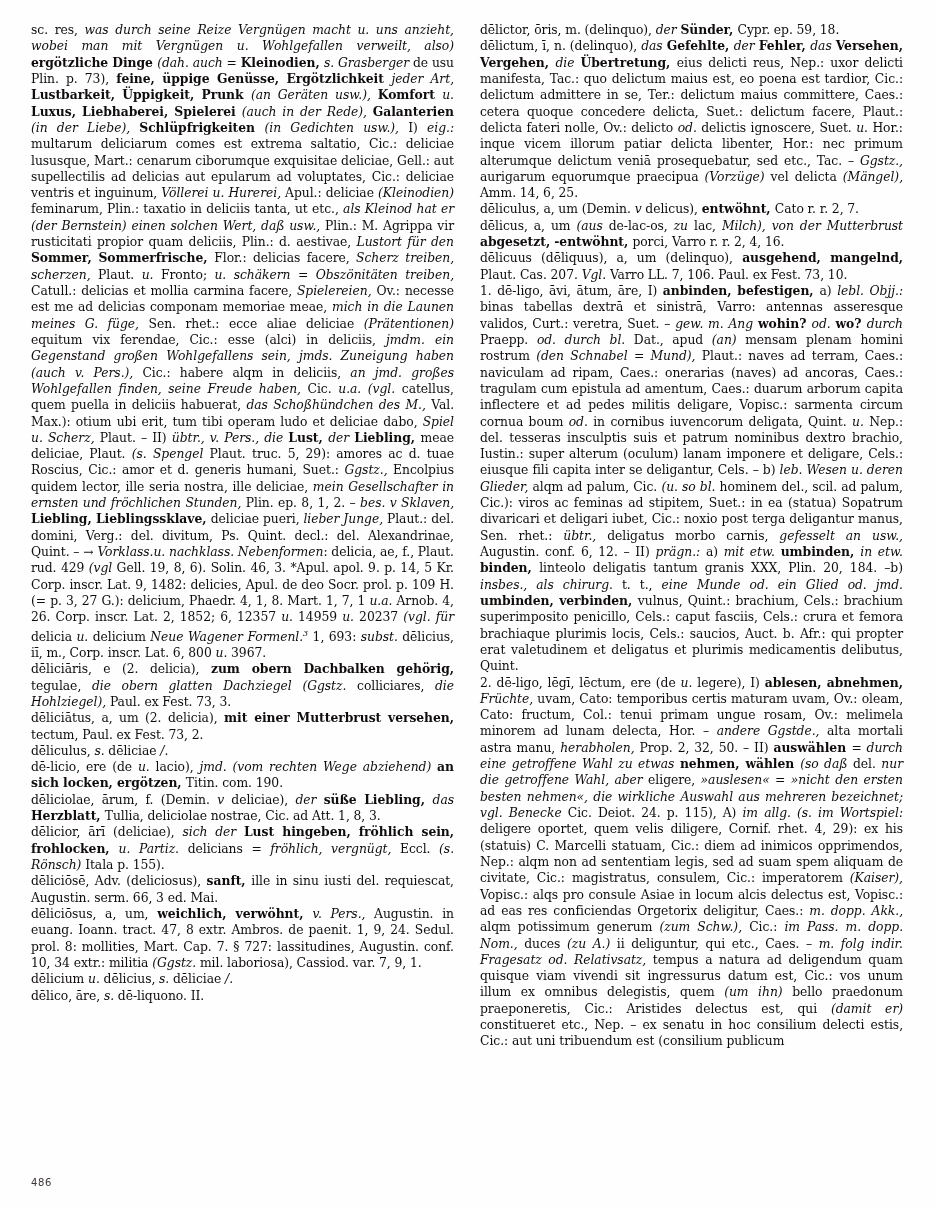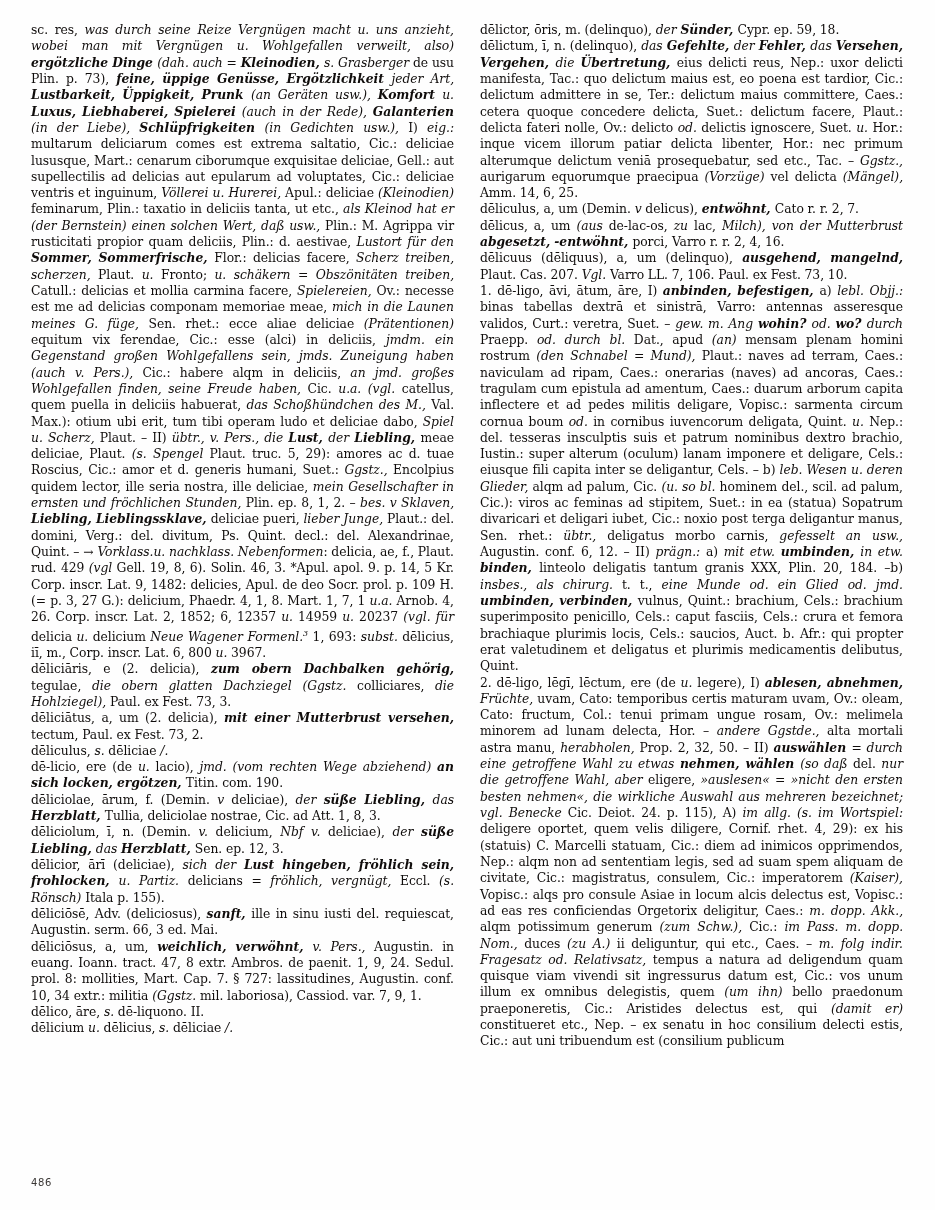--- a/index.html
+++ b/index.html
@@ -47,21 +47,20 @@
   
   .entry + .entry {
     margin-top: 0;
   }
   .hw {
     font-weight: normal;
     font-style: normal;
   }
   .de {
     font-weight: bold;
-    font-style: italic;
   }
   .it {
     font-style: italic;
     font-weight: normal;
   }
   .rm {
     font-style: normal;
     font-weight: normal;
   }
   .folio {
@@ -86,26 +85,25 @@
 
   <div id="columns">
 
     <div class="col" id="left-col">
         <p class="entry"><span class="rm">sc. res, </span><span class="it">was durch seine Reize Vergnügen macht u. uns anzieht, wobei man mit Vergnügen u. Wohlgefallen verweilt, also) </span><span class="de">ergötzliche Dinge </span><span class="it">(dah. auch = </span><span class="de">Kleinodien, </span><span class="it">s. Grasberger </span><span class="rm">de usu Plin. p. 73), </span><span class="de">feine, üppige Genüsse, Ergötzlichkeit </span><span class="it">jeder Art, </span><span class="de">Lustbarkeit, Üppigkeit, Prunk </span><span class="it">(an Geräten usw.), </span><span class="de">Komfort </span><span class="it">u. </span><span class="de">Luxus, Liebhaberei, Spielerei </span><span class="it">(auch in der Rede), </span><span class="de">Galanterien </span><span class="it">(in der Liebe), </span><span class="de">Schlüpfrigkeiten </span><span class="it">(in Gedichten usw.), </span><span class="rm">I) </span><span class="it">eig.: </span><span class="rm">multarum deliciarum comes est extrema saltatio, Cic.: deliciae lususque, Mart.: cenarum ciborumque exquisitae deliciae, Gell.: aut supellectilis ad delicias aut epularum ad voluptates, Cic.: deliciae ventris et inguinum, </span><span class="it">Völlerei u. Hurerei, </span><span class="rm">Apul.: deliciae </span><span class="it">(Kleinodien) </span><span class="rm">feminarum, Plin.: taxatio in deliciis tanta, ut etc., </span><span class="it">als Kleinod hat er (der Bernstein) einen solchen Wert, daß usw., </span><span class="rm">Plin.: M. Agrippa vir rusticitati propior quam deliciis, Plin.: d. aestivae, </span><span class="it">Lustort für den </span><span class="de">Sommer, Sommerfrische, </span><span class="rm">Flor.: delicias facere, </span><span class="it">Scherz treiben, scherzen, </span><span class="rm">Plaut. </span><span class="it">u. </span><span class="rm">Fronto; </span><span class="it">u. schäkern = Obszönitäten treiben, </span><span class="rm">Catull.: delicias et mollia carmina facere, </span><span class="it">Spielereien, </span><span class="rm">Ov.: necesse est me ad delicias componam memoriae meae, </span><span class="it">mich in die Launen meines G. füge, </span><span class="rm">Sen. rhet.: ecce aliae deliciae </span><span class="it">(Prätentionen) </span><span class="rm">equitum vix ferendae, Cic.: esse (alci) in deliciis, </span><span class="it">jmdm. ein Gegenstand großen Wohlgefallens sein, jmds. Zuneigung haben (auch v. Pers.), </span><span class="rm">Cic.: habere alqm in deliciis, </span><span class="it">an jmd. großes Wohlgefallen finden, seine Freude haben, </span><span class="rm">Cic. </span><span class="it">u.a. (vgl. </span><span class="rm">catellus, quem puella in deliciis habuerat, </span><span class="it">das Schoßhündchen des M., </span><span class="rm">Val. Max.): otium ubi erit, tum tibi operam ludo et deliciae dabo, </span><span class="it">Spiel u. Scherz, </span><span class="rm">Plaut. – II) </span><span class="it">übtr., v. Pers., die </span><span class="de">Lust, </span><span class="it">der </span><span class="de">Liebling, </span><span class="rm">meae deliciae, Plaut. </span><span class="it">(s. Spengel </span><span class="rm">Plaut. truc. 5, 29): amores ac d. tuae Roscius, Cic.: amor et d. generis humani, Suet.: </span><span class="it">Ggstz., </span><span class="rm">Encolpius quidem lector, ille seria nostra, ille deliciae, </span><span class="it">mein Gesellschafter in ernsten und fröchlichen Stunden, </span><span class="rm">Plin. ep. 8, 1, 2. – </span><span class="it">bes. v Sklaven, </span><span class="de">Liebling, Lieblingssklave, </span><span class="rm">deliciae pueri, </span><span class="it">lieber Junge, </span><span class="rm">Plaut.: del. domini, Verg.: del. divitum, Ps. Quint. decl.: del. Alexandrinae, Quint. – → </span><span class="it">Vorklass.u. nachklass. Nebenformen</span><span class="rm">: delicia, ae, f., Plaut. rud. 429 </span><span class="it">(vgl </span><span class="rm">Gell. 19, 8, 6). Solin. 46, 3. *Apul. apol. 9. p. 14, 5 Kr. Corp. inscr. Lat. 9, 1482: delicies, Apul. de deo Socr. prol. p. 109 H. (= p. 3, 27 G.): delicium, Phaedr. 4, 1, 8. Mart. 1, 7, 1 </span><span class="it">u.a. </span><span class="rm">Arnob. 4, 26. Corp. inscr. Lat. 2, 1852; 6, 12357 </span><span class="it">u. </span><span class="rm">14959 </span><span class="it">u. </span><span class="rm">20237 </span><span class="it">(vgl. für </span><span class="rm">delicia </span><span class="it">u. </span><span class="rm">delicium </span><span class="it">Neue Wagener Formenl.<span class="sup">3</span> </span><span class="rm">1, 693: </span><span class="it">subst. </span><span class="rm">dēlicius, iī, m., Corp. inscr. Lat. 6, 800 </span><span class="it">u. </span><span class="rm">3967.</span></p>
         <p class="entry"><span class="hw">dēliciāris</span><span class="rm">, e (2. delicia), </span><span class="de">zum obern Dachbalken gehörig, </span><span class="rm">tegulae, </span><span class="it">die obern glatten Dachziegel (Ggstz. </span><span class="rm">colliciares, </span><span class="it">die Hohlziegel), </span><span class="rm">Paul. ex Fest. 73, 3.</span></p>
         <p class="entry"><span class="hw">dēliciātus</span><span class="rm">, a, um (2. delicia), </span><span class="de">mit einer Mutterbrust versehen, </span><span class="rm">tectum, Paul. ex Fest. 73, 2.</span></p>
         <p class="entry"><span class="hw">dēliculus</span><span class="rm">, </span><span class="it">s. </span><span class="rm">dēliciae </span><span class="it">/.</span></p>
         <p class="entry"><span class="hw">dē-licio</span><span class="rm">, ere (de </span><span class="it">u. </span><span class="rm">lacio), </span><span class="it">jmd. (vom rechten Wege abziehend) </span><span class="de">an sich locken, ergötzen, </span><span class="rm">Titin. com. 190.</span></p>
         <p class="entry"><span class="hw">dēliciolae</span><span class="rm">, ārum, f. (Demin. </span><span class="it">v </span><span class="rm">deliciae), </span><span class="it">der </span><span class="de">süße Liebling, </span><span class="it">das </span><span class="de">Herzblatt, </span><span class="rm">Tullia, deliciolae nostrae, Cic. ad Att. 1, 8, 3.</span></p>
-        <p class="entry"><span class="hw">dēliciolum</span><span class="rm">, ī, n. (Demin. </span><span class="it">v. </span><span class="rm">delicium, </span><span class="it">Nbf v. </span><span class="rm">deliciae), </span><span class="it">der </span><span class="de">süße Liebling, </span><span class="it">das </span><span class="de">Herzblatt, </span><span class="rm">Sen. ep. 12, 3.</span></p>
         <p class="entry"><span class="hw">dēlicior</span><span class="rm">, ārī (deliciae), </span><span class="it">sich der </span><span class="de">Lust hingeben, fröhlich sein, frohlocken, </span><span class="it">u. Partiz. </span><span class="rm">delicians = </span><span class="it">fröhlich, vergnügt, </span><span class="rm">Eccl. </span><span class="it">(s. Rönsch) </span><span class="rm">Itala p. 155).</span></p>
         <p class="entry"><span class="hw">dēliciōsē</span><span class="rm">, Adv. (deliciosus), </span><span class="de">sanft, </span><span class="rm">ille in sinu iusti del. requiescat, Augustin. serm. 66, 3 ed. Mai.</span></p>
         <p class="entry"><span class="hw">dēliciōsus</span><span class="rm">, a, um, </span><span class="de">weichlich, verwöhnt, </span><span class="it">v. Pers., </span><span class="rm">Augustin. in euang. Ioann. tract. 47, 8 extr. Ambros. de paenit. 1, 9, 24. Sedul. prol. 8: mollities, Mart. Cap. 7. § 727: lassitudines, Augustin. conf. 10, 34 extr.: militia </span><span class="it">(Ggstz. </span><span class="rm">mil. laboriosa), Cassiod. var. 7, 9, 1.</span></p>
+        <p class="entry"><span class="hw">dēlicium </span><span class="it">u. </span><span class="hw">dēlicius</span><span class="rm">, </span><span class="it">s. </span><span class="rm">dēliciae </span><span class="it">/.</span></p>
         <p class="entry"><span class="hw">dēlico</span><span class="rm">, āre, </span><span class="it">s. </span><span class="rm">dē-liquono. II.</span></p>
-        <p class="entry"><span class="hw">dēlicium </span><span class="it">u. </span><span class="hw">dēlicius</span><span class="rm">, </span><span class="it">s. </span><span class="rm">dēliciae </span><span class="it">/.</span></p>
       </div>
 
     <div class="col" id="right-col">
         <p class="entry"><span class="hw">dēlictor</span><span class="rm">, ōris, m. (delinquo), </span><span class="it">der </span><span class="de">Sünder, </span><span class="rm">Cypr. ep. 59, 18.</span></p>
         <p class="entry"><span class="hw">dēlictum</span><span class="rm">, ī, n. (delinquo), </span><span class="it">das </span><span class="de">Gefehlte, </span><span class="it">der </span><span class="de">Fehler, </span><span class="it">das </span><span class="de">Versehen, Vergehen, </span><span class="it">die </span><span class="de">Übertretung, </span><span class="rm">eius delicti reus, Nep.: uxor delicti manifesta, Tac.: quo delictum maius est, eo poena est tardior, Cic.: delictum admittere in se, Ter.: delictum maius committere, Caes.: cetera quoque concedere delicta, Suet.: delictum facere, Plaut.: delicta fateri nolle, Ov.: delicto </span><span class="it">od. </span><span class="rm">delictis ignoscere, Suet. </span><span class="it">u. </span><span class="rm">Hor.: inque vicem illorum patiar delicta libenter, Hor.: nec primum alterumque delictum veniā prosequebatur, sed etc., Tac. – </span><span class="it">Ggstz., </span><span class="rm">aurigarum equorumque praecipua </span><span class="it">(Vorzüge) </span><span class="rm">vel delicta </span><span class="it">(Mängel), </span><span class="rm">Amm. 14, 6, 25.</span></p>
         <p class="entry"><span class="hw">dēliculus</span><span class="rm">, a, um (Demin. </span><span class="it">v </span><span class="rm">delicus), </span><span class="de">entwöhnt, </span><span class="rm">Cato r. r. 2, 7.</span></p>
         <p class="entry"><span class="hw">dēlicus</span><span class="rm">, a, um </span><span class="it">(aus </span><span class="rm">de-lac-os, </span><span class="it">zu </span><span class="rm">lac, </span><span class="it">Milch), von der Mutterbrust </span><span class="de">abgesetzt, -entwöhnt, </span><span class="rm">porci, Varro r. r. 2, 4, 16.</span></p>
         <p class="entry"><span class="hw">dēlicuus</span><span class="rm"> (dēliquus), a, um (delinquo), </span><span class="de">ausgehend, mangelnd, </span><span class="rm">Plaut. Cas. 207. </span><span class="it">Vgl. </span><span class="rm">Varro LL. 7, 106. Paul. ex Fest. 73, 10.</span></p>
         <p class="entry"><span class="hw">1. dē-ligo</span><span class="rm">, āvi, ātum, āre, I) </span><span class="de">anbinden, befestigen, </span><span class="rm">a) </span><span class="it">lebl. Objj.: </span><span class="rm">binas tabellas dextrā et sinistrā, Varro: antennas asseresque validos, Curt.: veretra, Suet. – </span><span class="it">gew. m. Ang </span><span class="de">wohin? </span><span class="it">od. </span><span class="de">wo? </span><span class="it">durch </span><span class="rm">Praepp. </span><span class="it">od. durch bl. </span><span class="rm">Dat., apud </span><span class="it">(an) </span><span class="rm">mensam plenam homini rostrum </span><span class="it">(den Schnabel = Mund), </span><span class="rm">Plaut.: naves ad terram, Caes.: naviculam ad ripam, Caes.: onerarias (naves) ad ancoras, Caes.: tragulam cum epistula ad amentum, Caes.: duarum arborum capita inflectere et ad pedes militis deligare, Vopisc.: sarmenta circum cornua boum </span><span class="it">od. </span><span class="rm">in cornibus iuvencorum deligata, Quint. </span><span class="it">u. </span><span class="rm">Nep.: del. tesseras insculptis suis et patrum nominibus dextro brachio, Iustin.: super alterum (oculum) lanam imponere et deligare, Cels.: eiusque fili capita inter se deligantur, Cels. – b) </span><span class="it">leb. Wesen u. deren Glieder, </span><span class="rm">alqm ad palum, Cic. </span><span class="it">(u. so bl. </span><span class="rm">hominem del., scil. ad palum, Cic.): viros ac feminas ad stipitem, Suet.: in ea (statua) Sopatrum divaricari et deligari iubet, Cic.: noxio post terga deligantur manus, Sen. rhet.: </span><span class="it">übtr., </span><span class="rm">deligatus morbo carnis, </span><span class="it">gefesselt an usw., </span><span class="rm">Augustin. conf. 6, 12. – II) </span><span class="it">prägn.: </span><span class="rm">a) </span><span class="it">mit etw. </span><span class="de">umbinden, </span><span class="it">in etw. </span><span class="de">binden, </span><span class="rm">linteolo deligatis tantum granis XXX, Plin. 20, 184. –b) </span><span class="it">insbes., als chirurg. </span><span class="rm">t. t., </span><span class="it">eine Munde od. ein Glied od. jmd. </span><span class="de">umbinden, verbinden, </span><span class="rm">vulnus, Quint.: brachium, Cels.: brachium superimposito penicillo, Cels.: caput fasciis, Cels.: crura et femora brachiaque plurimis locis, Cels.: saucios, Auct. b. Afr.: qui propter erat valetudinem et deligatus et plurimis medicamentis delibutus, Quint.</span></p>
         <p class="entry"><span class="hw">2. dē-ligo</span><span class="rm">, lēgī, lēctum, ere (de </span><span class="it">u. </span><span class="rm">legere), I) </span><span class="de">ablesen, abnehmen, </span><span class="it">Früchte, </span><span class="rm">uvam, Cato: temporibus certis maturam uvam, Ov.: oleam, Cato: fructum, Col.: tenui primam ungue rosam, Ov.: melimela minorem ad lunam delecta, Hor. – </span><span class="it">andere Ggstde., </span><span class="rm">alta mortali astra manu, </span><span class="it">herabholen, </span><span class="rm">Prop. 2, 32, 50. – II) </span><span class="de">auswählen </span><span class="it">= durch eine getroffene Wahl zu etwas </span><span class="de">nehmen, wählen </span><span class="it">(so daß </span><span class="rm">del. </span><span class="it">nur die getroffene Wahl, aber </span><span class="rm">eligere, </span><span class="it">»auslesen« = »nicht den ersten besten nehmen«, die wirkliche Auswahl aus mehreren bezeichnet; vgl. Benecke </span><span class="rm">Cic. Deiot. 24. p. 115), A) </span><span class="it">im allg. (s. im Wortspiel: </span><span class="rm">deligere oportet, quem velis diligere, Cornif. rhet. 4, 29): ex his (statuis) C. Marcelli statuam, Cic.: diem ad inimicos opprimendos, Nep.: alqm non ad sententiam legis, sed ad suam spem aliquam de civitate, Cic.: magistratus, consulem, Cic.: imperatorem </span><span class="it">(Kaiser), </span><span class="rm">Vopisc.: alqs pro consule Asiae in locum alcis delectus est, Vopisc.: ad eas res conficiendas Orgetorix deligitur, Caes.: </span><span class="it">m. dopp. Akk., </span><span class="rm">alqm potissimum generum </span><span class="it">(zum Schw.), </span><span class="rm">Cic.: </span><span class="it">im Pass. m. dopp. Nom., </span><span class="rm">duces </span><span class="it">(zu A.) </span><span class="rm">ii deliguntur, qui etc., Caes. – </span><span class="it">m. folg indir. Fragesatz od. Relativsatz, </span><span class="rm">tempus a natura ad deligendum quam quisque viam vivendi sit ingressurus datum est, Cic.: vos unum illum ex omnibus delegistis, quem </span><span class="it">(um ihn) </span><span class="rm">bello praedonum praeponeretis, Cic.: Aristides delectus est, qui </span><span class="it">(damit er) </span><span class="rm">constitueret etc., Nep. – ex senatu in hoc consilium delecti estis, Cic.: aut uni tribuendum est (consilium publicum</span></p>

